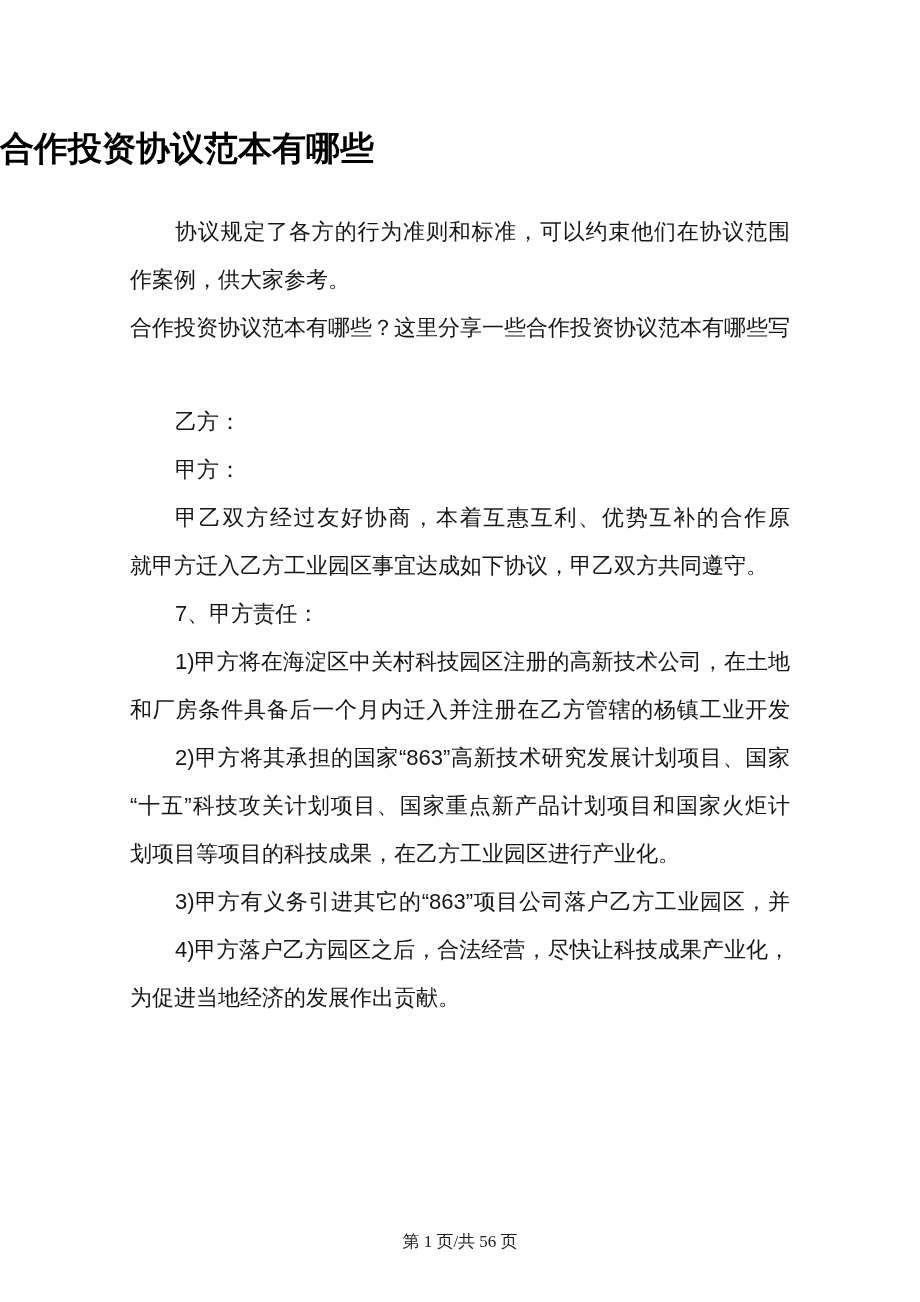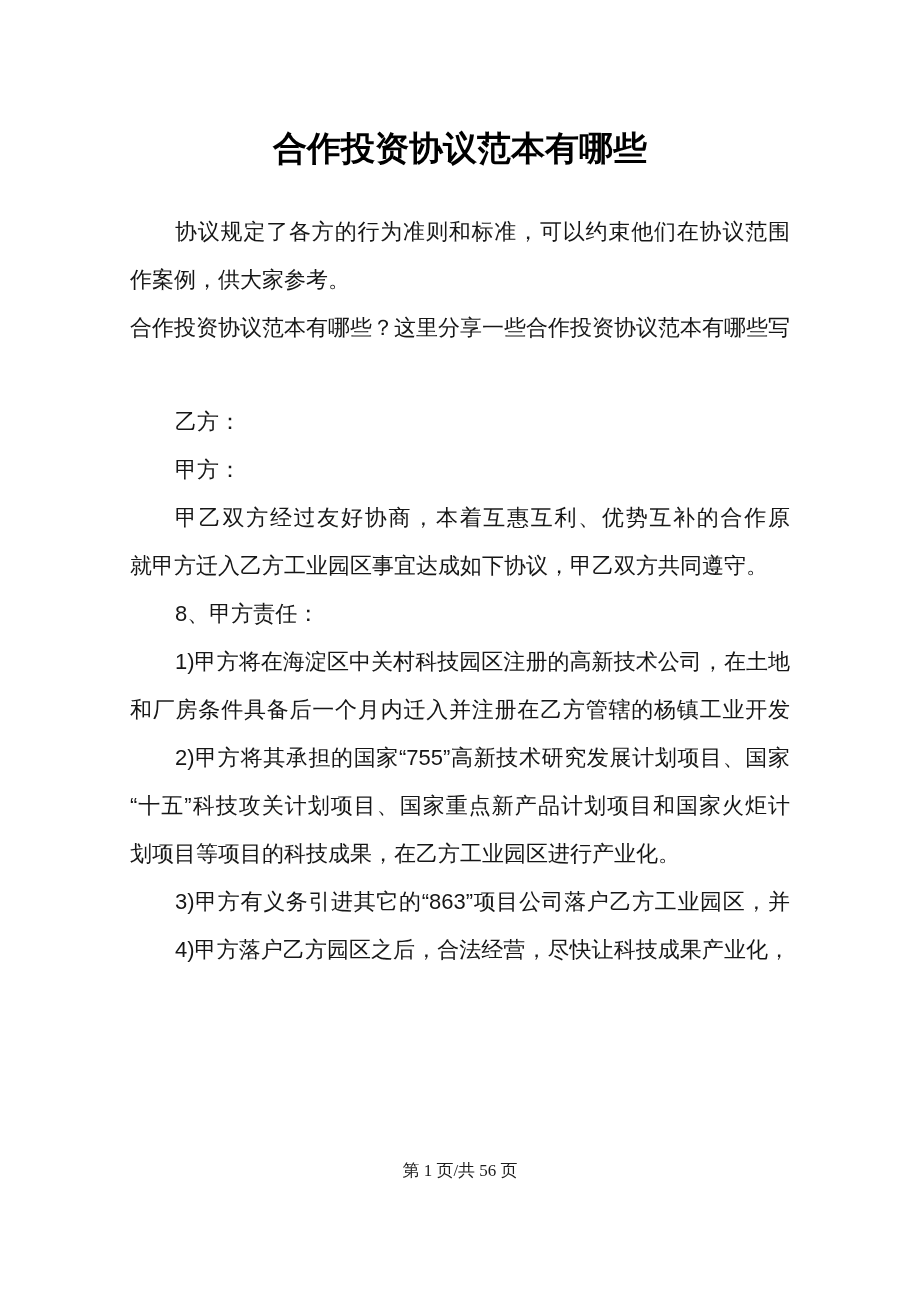--- a/index.html
+++ b/index.html
@@ -10,21 +10,21 @@
   }
   .page {
     position: relative;
     width: 920px; height: 1302px;
     background: #ffffff;
     overflow: hidden;
   }
   .doc-title {
     position: absolute;
     top: 129px; left: 0; width: 100%;
-    text-align: center;
+    text-align: left;
     font-size: 34px;
     line-height: 38px;
     font-weight: 700;
     color: #000000;
     letter-spacing: 0px;
   }
   .doc-body {
     position: absolute;
     top: 208px; left: 130px; width: 660px;
     font-size: 22px;
@@ -36,21 +36,21 @@
     text-align: justify;
     overflow: hidden;
     white-space: normal;
   }
   .fill { text-align-last: justify; }
   .ind  { text-indent: 45px; }
   .head { text-indent: 13px; }
   .spacer { height: 46px; }
   .page-footer {
     position: absolute;
-    top: 1160px; left: 0; width: 100%;
+    top: 1231px; left: 0; width: 100%;
     text-align: center;
     font-family: "Liberation Serif", serif;
     font-size: 17px;
     line-height: 22px;
     color: #1c1c1c;
   }
 </style>
 </head>
 <body>
 
@@ -60,25 +60,26 @@
 
   <div class="doc-body">
       <div class="line ind fill">协议规定了各方的行为准则和标准，可以约束他们在协议范围内</div>
       <div class="line">作案例，供大家参考。</div>
       <div class="line fill">合作投资协议范本有哪些？这里分享一些合作投资协议范本有哪些写</div>
       <div class="line spacer"></div>
       <div class="line ind">乙方：</div>
       <div class="line ind">甲方：</div>
       <div class="line ind fill">甲乙双方经过友好协商，本着互惠互利、优势互补的合作原则，</div>
       <div class="line">就甲方迁入乙方工业园区事宜达成如下协议，甲乙双方共同遵守。</div>
-      <div class="line ind">8、甲方责任：</div>
+      <div class="line ind">7、甲方责任：</div>
       <div class="line ind fill">1)甲方将在海淀区中关村科技园区注册的高新技术公司，在土地</div>
       <div class="line">和厂房条件具备后一个月内迁入并注册在乙方管辖的杨镇工业开发区。</div>
-      <div class="line ind fill">2)甲方将其承担的国家“755”高新技术研究发展计划项目、国家</div>
+      <div class="line ind fill">2)甲方将其承担的国家“863”高新技术研究发展计划项目、国家</div>
       <div class="line fill">“十五”科技攻关计划项目、国家重点新产品计划项目和国家火炬计</div>
       <div class="line">划项目等项目的科技成果，在乙方工业园区进行产业化。</div>
       <div class="line ind fill">3)甲方有义务引进其它的“863”项目公司落户乙方工业园区，并</div>
       <div class="line ind fill">4)甲方落户乙方园区之后，合法经营，尽快让科技成果产业化，</div>
+      <div class="line">为促进当地经济的发展作出贡献。</div>
     </div>
 
   <div class="page-footer">第 1 页/共 56 页</div>
 
 </div>
 
 </body></html>

